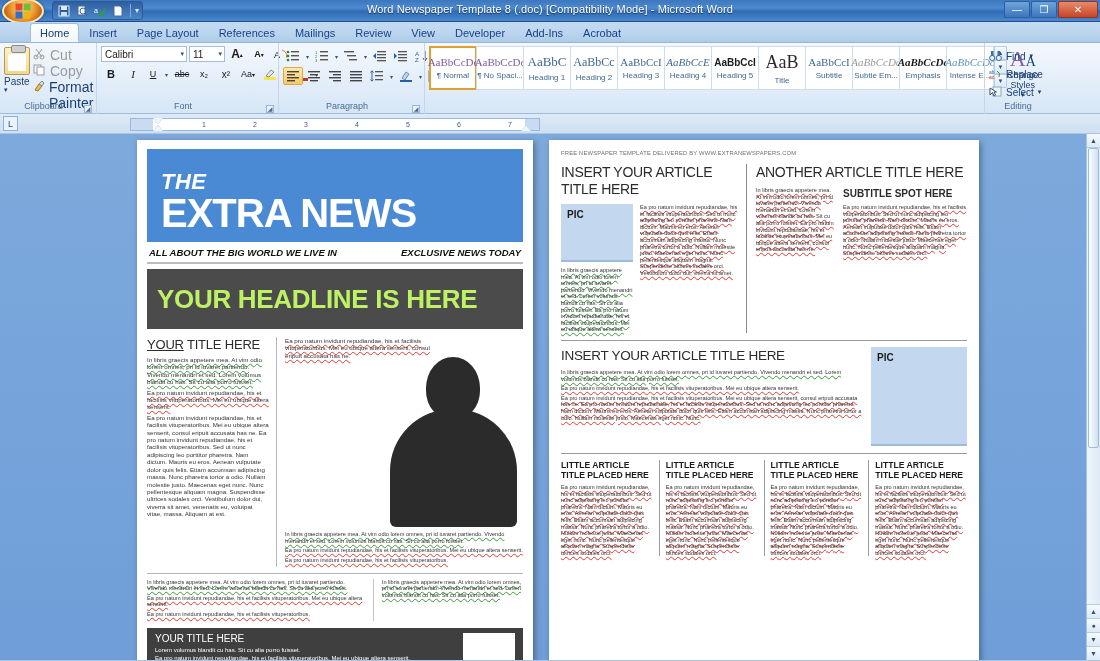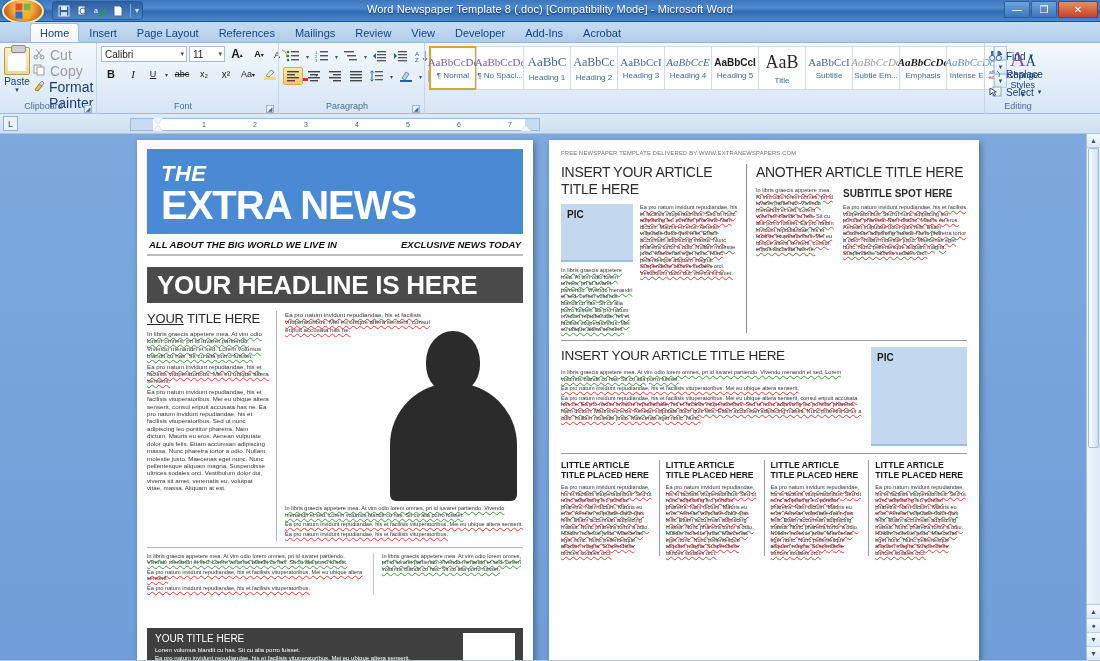--- a/index.html
+++ b/index.html
@@ -96,21 +96,21 @@
     height:13px; text-align:center; font-size:9px; color:#4a6c92;
     position:relative; padding-right:9px;
   }
   .grp .grp-name .dlg {
     position:absolute; right:0; bottom:1px; width:8px; height:8px;
     border:1px solid #9ab6d4; background:#e8f1fa; font-size:6px;
     line-height:7px; text-align:center; color:#4a6c92;
   }
 
   
-  .paste-btn { display:flex; flex-direction:column; align-items:center; width:42px; padding-top:2px; }
+  .paste-btn { display:flex; flex-direction:column; align-items:flex-start; width:42px; padding-top:2px; }
   .paste-ico {
     width:26px; height:28px; position:relative;
     background:linear-gradient(to bottom,#fcf0c8,#f0d78c);
     border:1px solid #b79a4e; border-radius:2px;
   }
   .paste-ico:before{
     content:""; position:absolute; left:6px; top:-3px; width:13px; height:6px;
     background:#cfcfcf; border:1px solid #8a8a8a; border-radius:2px;
   }
   .paste-ico:after{
@@ -204,38 +204,38 @@
   .page {
     position:absolute; top:6px; background:#fff;
     box-shadow:2px 2px 6px rgba(0,0,0,.35);
   }
   #page1 { left:137px; width:396px; height:540px; }
   #page2 { left:549px; width:430px; height:540px; }
 
   
   .p1pad { padding:9px 10px 0 10px; }
   .masthead {
-    background:#4a8ad4; color:#fff; padding:14px 14px 9px 14px;
+    background:#4a8ad4; color:#fff; padding:22px 14px 9px 14px;
   }
   .masthead .the {
     font-family:"Liberation Sans", sans-serif; font-style:italic; font-weight:bold;
     font-size:22px; line-height:22px; letter-spacing:.5px;
   }
   .masthead .extra {
     font-family:"Liberation Sans", sans-serif; font-weight:bold;
     font-size:40px; line-height:40px; letter-spacing:-1px;
   }
   .tagline {
     display:flex; justify-content:space-between; font-style:italic; font-weight:bold;
     font-size:9.5px; color:#111; padding:5px 2px 4px 2px;
     border-bottom:2px solid #bdbdbd;
   }
   .headline {
-    background:#4b4b4b; color:#ffffff; font-weight:bold; font-size:26px; line-height:36px;
-    padding:0 10px; margin-top:11px; letter-spacing:-.3px;
+    background:#4b4b4b; color:#bef264; font-weight:bold; font-size:26px; line-height:36px;
+    padding:12px 10px; margin-top:5px; letter-spacing:-.3px;
   }
   .p1cols { display:flex; margin-top:8px; gap:8px; }
   .p1left { width:130px; border-right:1px solid #b5b5b5; padding-right:7px; }
   .p1right { flex:1; position:relative; }
   .coltitle {
     font-size:13px; color:#2b2b2b; margin-bottom:4px; letter-spacing:-.2px;
   }
   .coltitle u { text-decoration:underline; }
   .body-s { font-size:6.2px; line-height:7.4px; color:#333; text-align:left; }
   .body-s p { margin:0 0 3px 0; }

